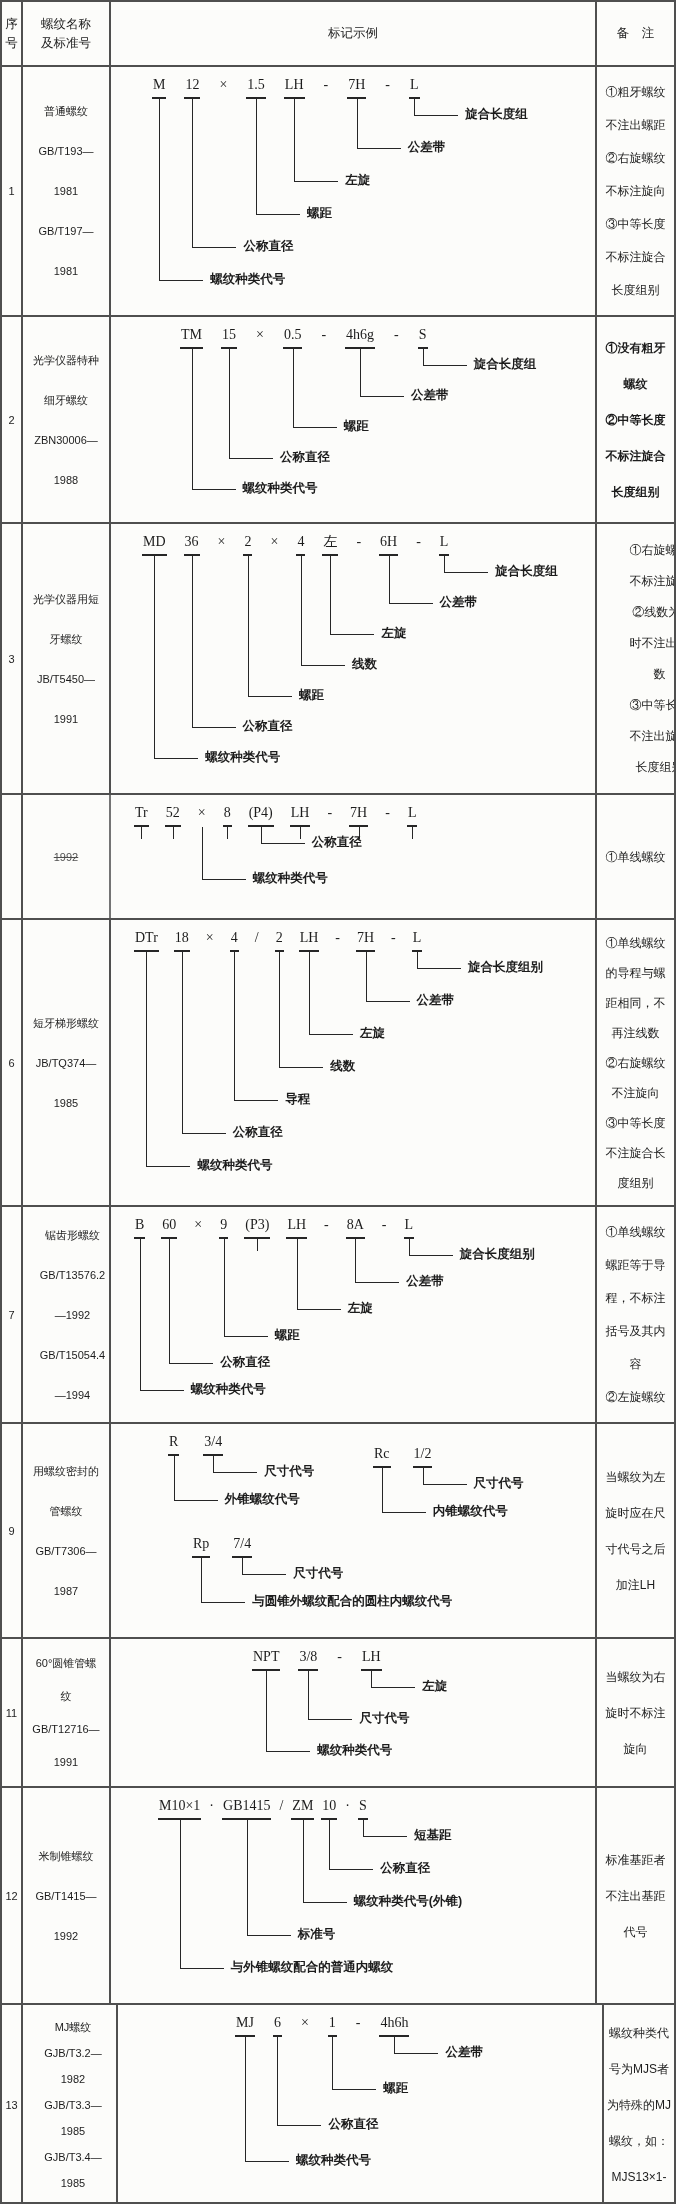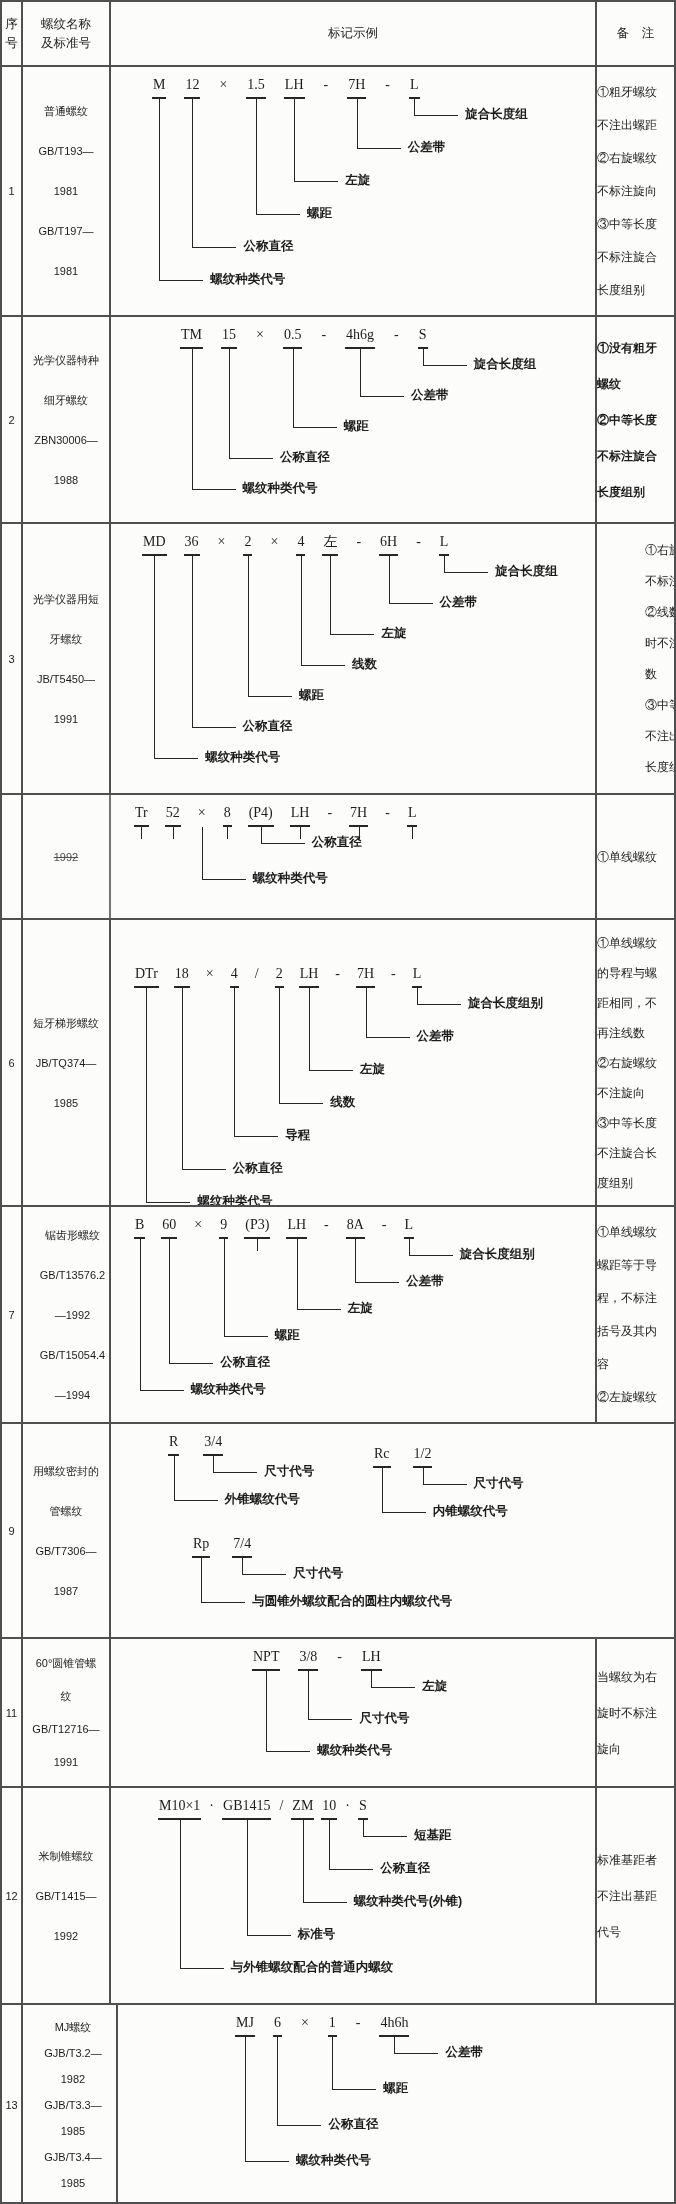--- a/index.html
+++ b/index.html
@@ -7,21 +7,21 @@
         border:2px solid #4f4f4f;box-sizing:border-box;overflow:hidden;
         font-family:"Liberation Sans",sans-serif;color:#1c1c1c;}
   .hrow,.row{display:flex;border-bottom:2px solid #4f4f4f;box-sizing:border-box;background:#fcfcfa;}
   .cell{box-sizing:border-box;border-right:2px solid #4f4f4f;overflow:hidden;}
   .cell:last-child{border-right:none;}
   .seq{width:21px;display:flex;flex-direction:column;align-items:center;justify-content:center;
        font-size:11px;text-align:center;}
   .name{width:88px;display:flex;flex-direction:column;align-items:center;justify-content:center;
         font-size:11px;text-align:center;}
   .example{width:486px;position:relative;padding-top:6px;}
-  .remark{flex:1;display:flex;flex-direction:column;align-items:flex-start;justify-content:center;
+  .remark{flex:1;display:flex;flex-direction:column;align-items:center;justify-content:center;
           font-size:12px;text-align:center;}
   .hrow{height:65px;}
   .hrow .cell{display:flex;flex-direction:column;align-items:center;justify-content:center;
               font-size:12.5px;line-height:19px;}
   .hrow .example{flex-direction:row;padding-top:0;font-family:Liberation Serif, serif;}
   .tline{display:block;white-space:nowrap;}
   .diag{position:relative;}
   .dgroup{position:relative;}
   .toks{white-space:nowrap;font-family:"Liberation Serif",serif;font-size:14px;line-height:20px;
         padding-top:2px;}
@@ -226,21 +226,21 @@
         </div>
       </div>
       <div class="row" style="height: 287px;">
         <div class="cell seq">6</div>
         <div class="cell name" style="line-height: 40px;">
           <div class="tline">短牙梯形螺纹</div>
           <div class="tline">JB/TQ374—</div>
           <div class="tline">1985</div>
         </div>
         <div class="cell example">
-          <div class="diag" style="margin-left: 24px; height: 277px; margin-top: 36px;">
+          <div class="diag" style="margin-left: 24px; height: 277px;">
             <div class="toks"><div class="tok" style="margin-right: 17px;">DTr</div><div class="tok" style="margin-right: 17px;">18</div><div class="tok" style="margin-right: 17px;">×</div><div class="tok" style="margin-right: 17px;">4</div><div class="tok" style="margin-right: 17px;">/</div><div class="tok" style="margin-right: 17px;">2</div><div class="tok" style="margin-right: 17px;">LH</div><div class="tok" style="margin-right: 17px;">-</div><div class="tok" style="margin-right: 17px;">7H</div><div class="tok" style="margin-right: 17px;">-</div><div class="tok" style="margin-right: 17px;">L</div></div>
             <div class="line" style="left: -1px; top: 24px; width: 24.8438px; height: 2px;"></div>
             <div class="line" style="left: 38.8438px; top: 24px; width: 16px; height: 2px;"></div>
             <div class="line" style="left: 94.75px; top: 24px; width: 9px; height: 2px;"></div>
             <div class="line" style="left: 139.641px; top: 24px; width: 9px; height: 2px;"></div>
             <div class="line" style="left: 163.641px; top: 24px; width: 20.6719px; height: 2px;"></div>
             <div class="line" style="left: 220.984px; top: 24px; width: 19.125px; height: 2px;"></div>
             <div class="line" style="left: 276.781px; top: 24px; width: 10.5625px; height: 2px;"></div>
             <div class="line" style="left: 282.062px; top: 26px; width: 1px; height: 16px;"></div>
             <div class="line" style="left: 282.062px; top: 42px; width: 44px; height: 1px;"></div>
@@ -364,20 +364,26 @@
             <div class="line" style="left: -1px; top: 24px; width: 18.3438px; height: 2px;"></div>
             <div class="line" style="left: 39.3438px; top: 24px; width: 19.8906px; height: 2px;"></div>
             <div class="line" style="left: 49.2891px; top: 26px; width: 1px; height: 16px;"></div>
             <div class="line" style="left: 49.2891px; top: 42px; width: 44px; height: 1px;"></div>
             <div class="clabel" style="left: 100.289px; top: 33px;">尺寸代号</div>
             <div class="line" style="left: 8.17188px; top: 26px; width: 1px; height: 44px;"></div>
             <div class="line" style="left: 8.17188px; top: 70px; width: 44px; height: 1px;"></div>
             <div class="clabel" style="left: 59.1719px; top: 61px;">与圆锥外螺纹配合的圆柱内螺纹代号</div>
           </div>
         </div>
+        <div class="cell remark" style="line-height: 36px;">
+          <div class="tline">当螺纹为左</div>
+          <div class="tline">旋时应在尺</div>
+          <div class="tline">寸代号之后</div>
+          <div class="tline">加注LH</div>
+        </div>
       </div>
       <div class="row" style="height: 149px;">
         <div class="cell seq">11</div>
         <div class="cell name" style="line-height: 33px;">
           <div class="tline">60°圆锥管螺</div>
           <div class="tline">纹</div>
           <div class="tline">GB/T12716—</div>
           <div class="tline">1991</div>
         </div>
         <div class="cell example">
@@ -466,15 +472,22 @@
             <div class="line" style="left: 96.3125px; top: 78px; width: 44px; height: 1px;"></div>
             <div class="clabel" style="left: 147.312px; top: 69px;">螺距</div>
             <div class="line" style="left: 41.4062px; top: 26px; width: 1px; height: 88px;"></div>
             <div class="line" style="left: 41.4062px; top: 114px; width: 44px; height: 1px;"></div>
             <div class="clabel" style="left: 92.4062px; top: 105px;">公称直径</div>
             <div class="line" style="left: 8.95312px; top: 26px; width: 1px; height: 124px;"></div>
             <div class="line" style="left: 8.95312px; top: 150px; width: 44px; height: 1px;"></div>
             <div class="clabel" style="left: 59.9531px; top: 141px;">螺纹种类代号</div>
           </div>
         </div>
+        <div class="cell remark" style="line-height: 36px;">
+          <div class="tline">螺纹种类代</div>
+          <div class="tline">号为MJS者</div>
+          <div class="tline">为特殊的MJ</div>
+          <div class="tline">螺纹，如：</div>
+          <div class="tline">MJS13×1-</div>
+        </div>
       </div>
     </div>
 </div>
 
 </body></html>

